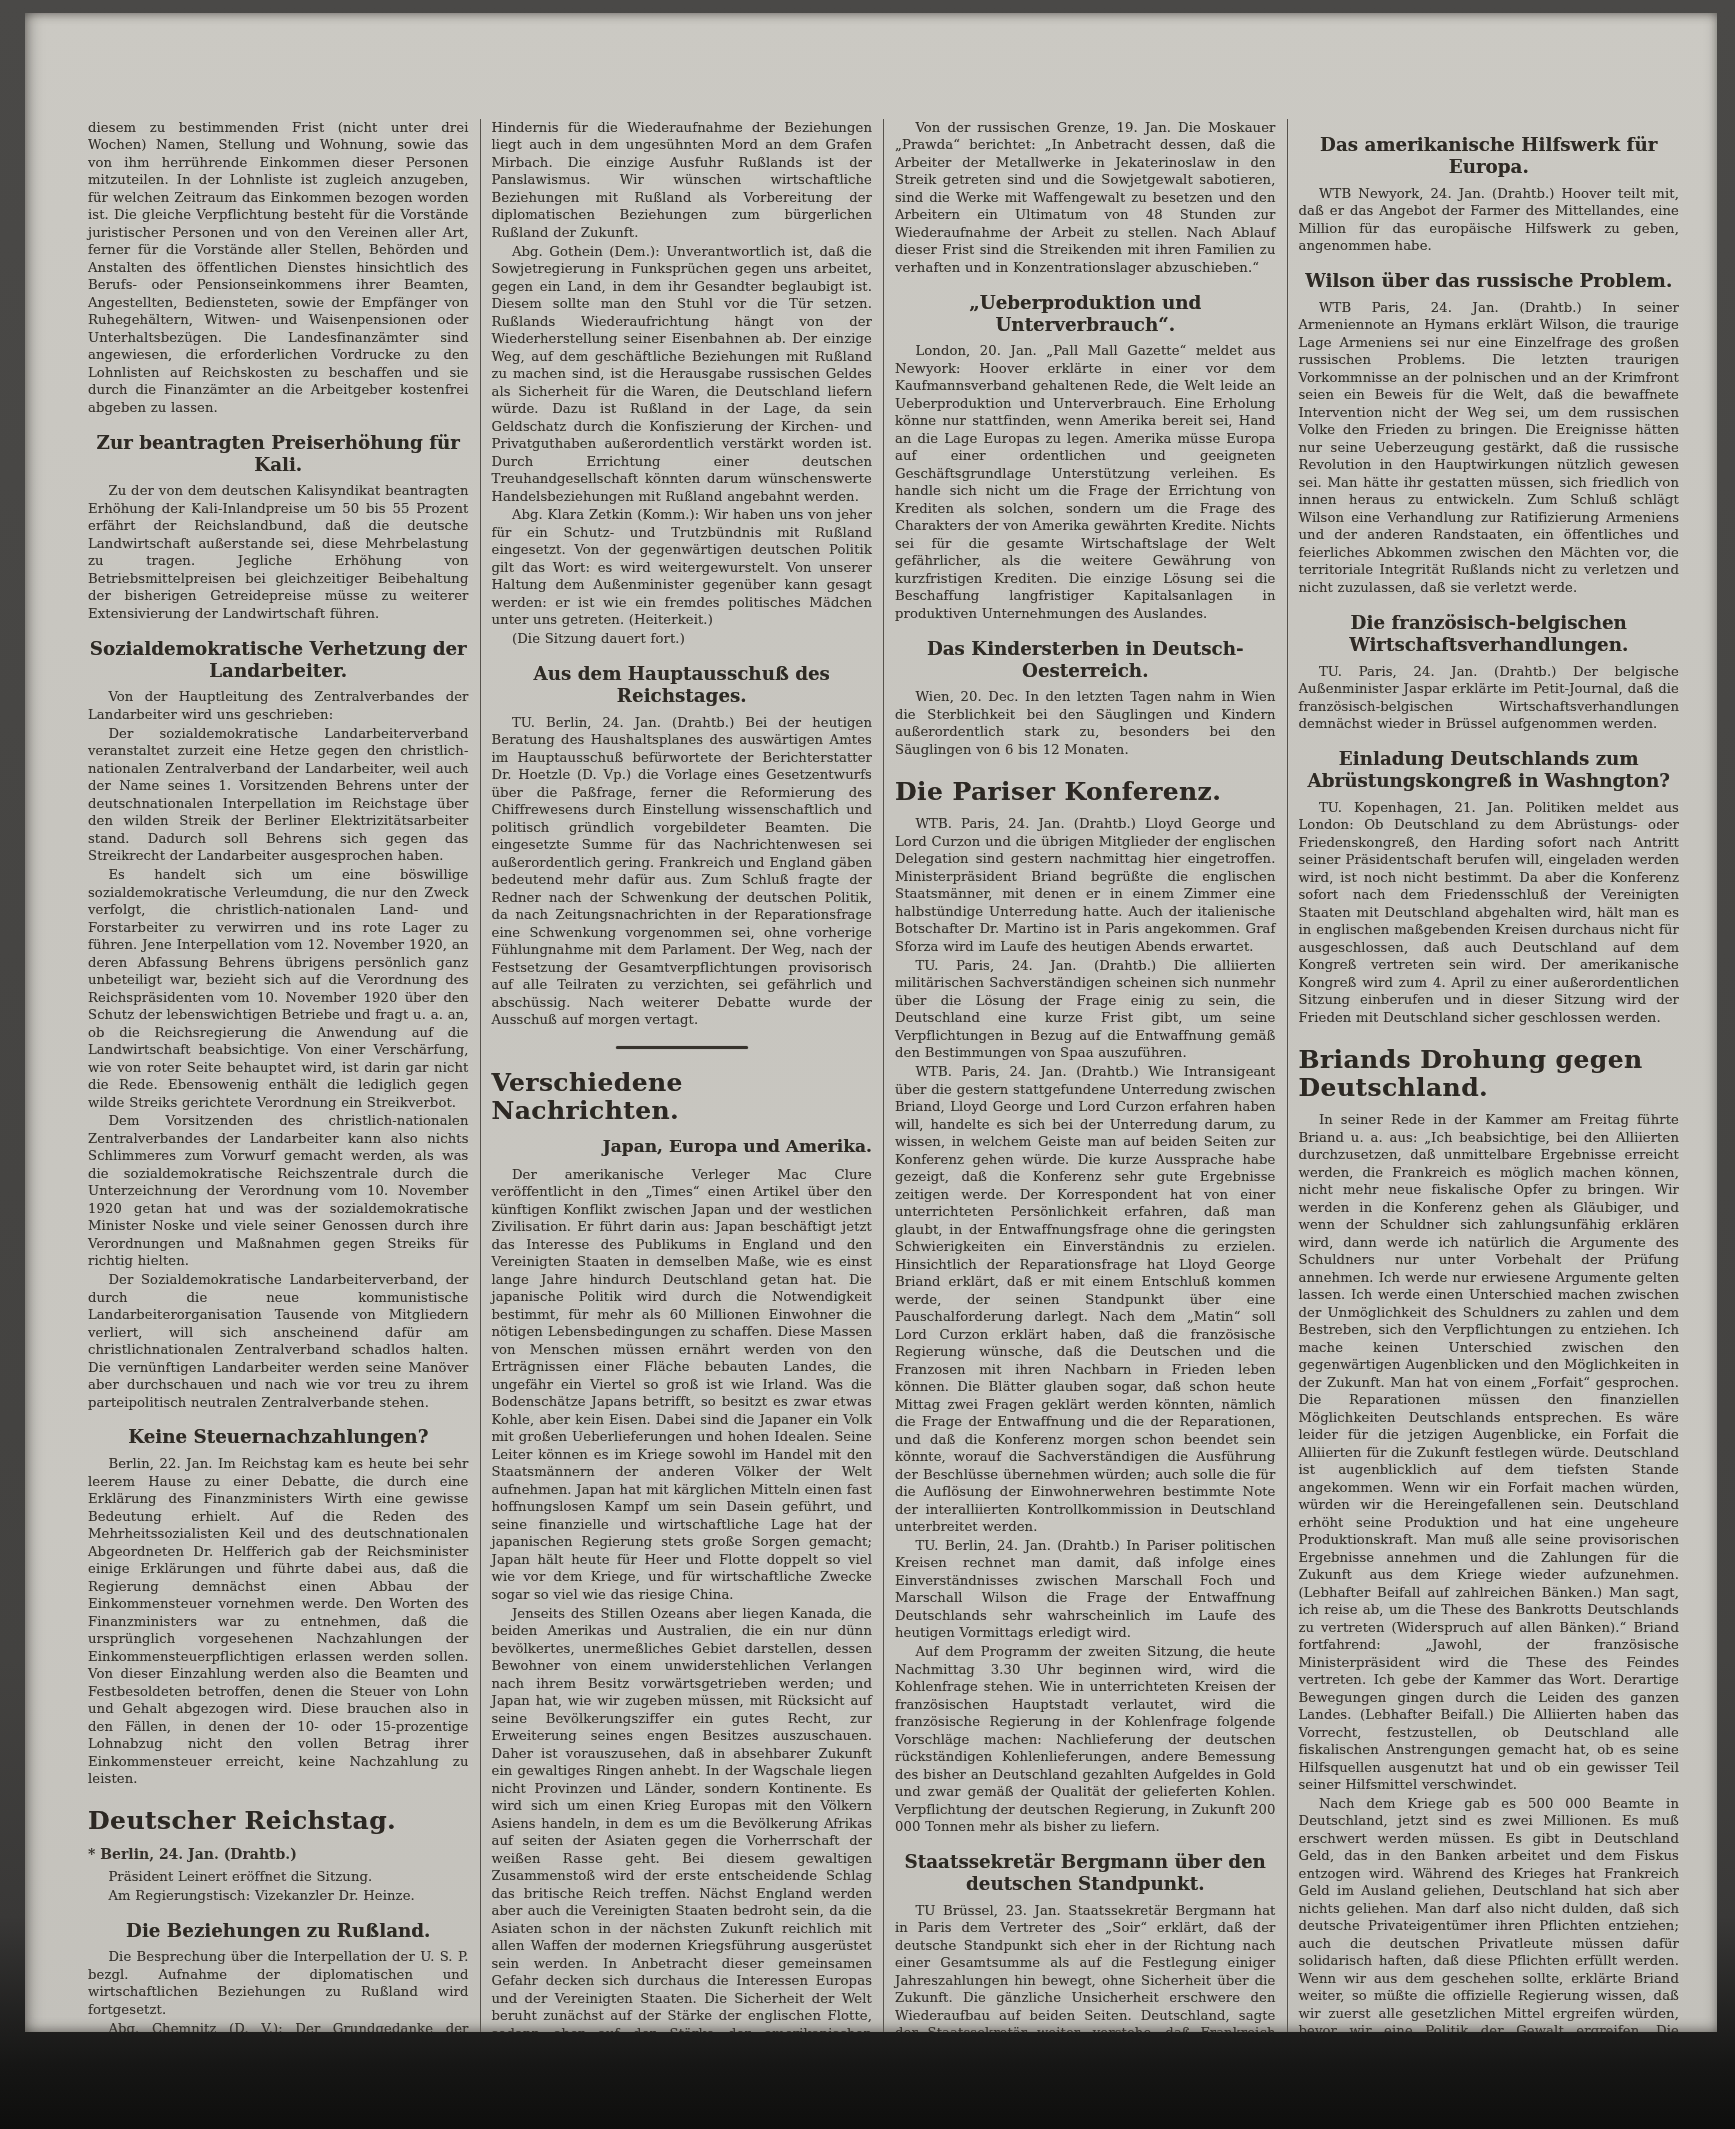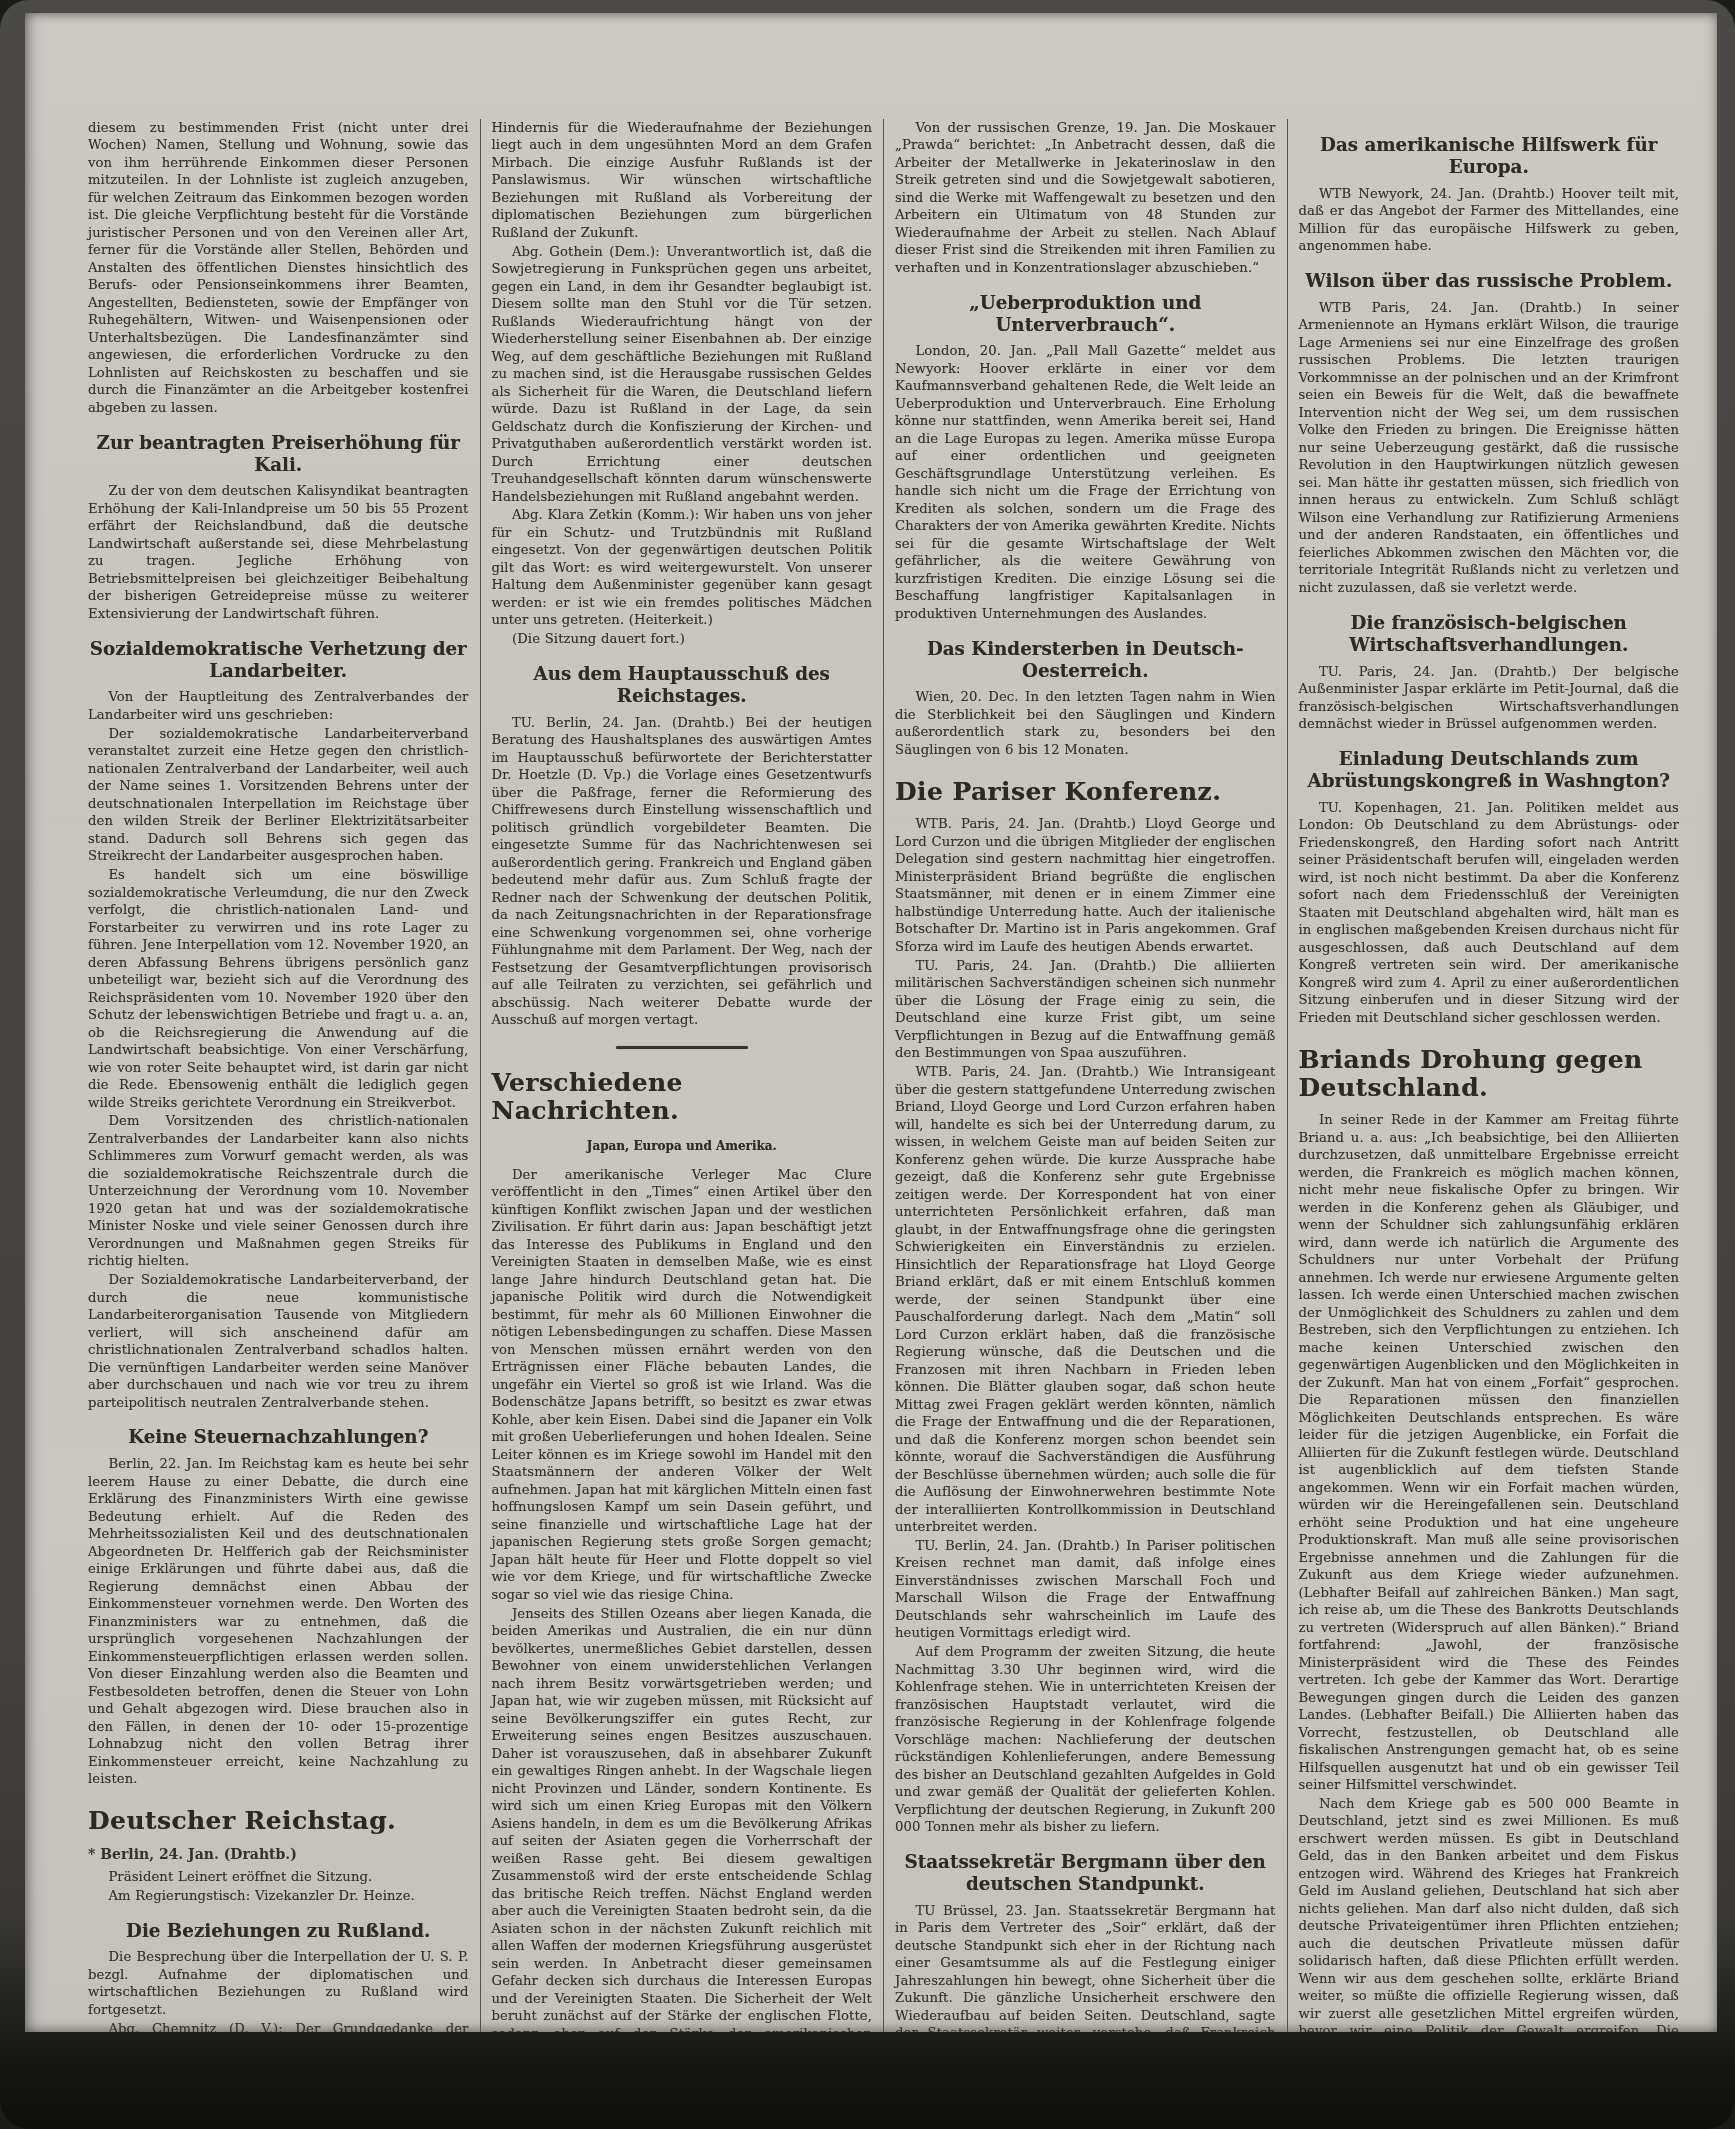--- a/index.html
+++ b/index.html
@@ -5,21 +5,20 @@
   html,body{margin:0;padding:0;}
   body{
     width:1736px;height:2465px;
     background:#1b1b1a;
     font-family:"DejaVu Serif","Liberation Serif",serif;
   }
   .photo{
     position:absolute;inset:0;
     background:linear-gradient(180deg,#4a4947 0%,#434240 78%,#393837 90%,#161615 97%,#0e0e0d 100%);
     overflow:hidden;
-    border-radius:29px;
   }
   .paper{
     position:absolute;left:25px;top:12.8px;right:18px;bottom:97px;
     background:linear-gradient(180deg,#cbc9c3 0%,#c7c5bf 40%,#c9c7c1 75%,#c3c1bb 100%);
     box-shadow:inset 9.4px 0 16px -7.7px rgba(40,38,35,.55),
                inset -6px 0 12.8px -6.8px rgba(40,38,35,.4),
                inset 0 6px 11px -6px rgba(40,38,35,.5),
                inset 0 -7.7px 12.8px -6.8px rgba(40,38,35,.45);
     overflow:hidden;
   }
@@ -48,22 +47,22 @@
     text-align:left;margin:19.6px 0 9.4px 0;
     letter-spacing:0.4px;color:#2c2823;
     text-shadow:0 0 0.4px rgba(40,35,28,.5);
   }
   .hl-medium{
     font-size:18.3px;line-height:22px;font-weight:bold;
     text-align:center;margin:15.3px 0 6.8px 0;
     color:#2e2a24;text-shadow:0 0 0.4px rgba(40,35,28,.45);
   }
   .hl-sub{
-    font-size:12px;line-height:24px;font-weight:bold;
-    text-align:center;margin:4.3px 0 7.7px 0;
+    font-size:17px;line-height:24px;font-weight:bold;
+    text-align:right;margin:4.3px 0 7.7px 0;
     color:#2e2a24;text-shadow:0 0 0.4px rgba(40,35,28,.45);
   }
   .dateline{
     font-size:14px;line-height:19px;font-weight:bold;
     text-align:left;margin:0.9px 0 4.3px 0;
   }
   .divider{
     width:132px;height:3.4px;margin:17px auto 16px auto;
     background:#36322c;border-radius:2.1px;
     box-shadow:0 0 0.9px rgba(40,35,28,.6);

